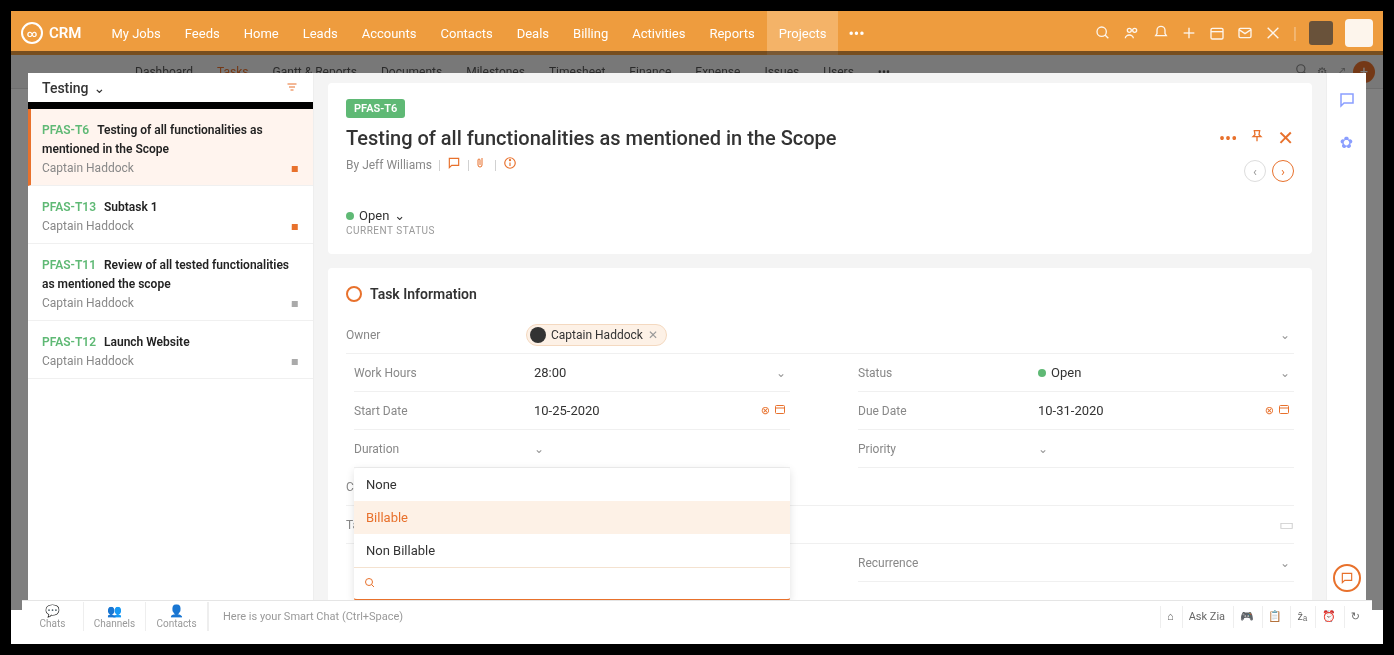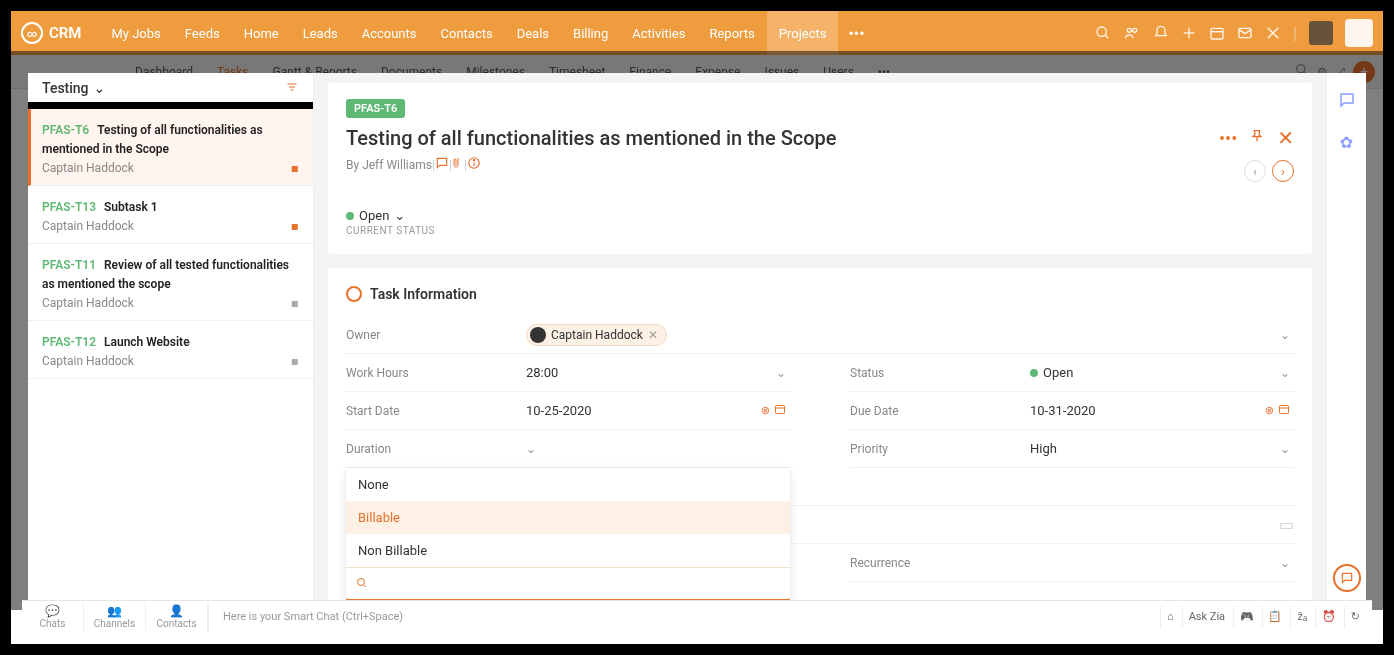--- a/index.html
+++ b/index.html
@@ -49,40 +49,40 @@
 .rightbar .gear-icon { color: #8a9eff; }
 
 .header-card { background: #fff; border-radius: 4px; padding: 14px 18px 0; margin-bottom: 14px; }
 .header-card .badge { display: inline-block; background: #5fb975; color: #fff; padding: 3px 8px; border-radius: 3px; font-size: 11px; font-weight: 600; }
 .header-card .htitle-row { display: flex; justify-content: space-between; align-items: flex-start; margin-top: 8px; }
 .header-card .htitle { font-size: 20px; color: #333; font-weight: 500; }
 .header-card .hactions { display: flex; gap: 12px; align-items: center; }
 .header-card .hactions .dots { color: #e8712c; font-size: 18px; cursor: pointer; }
 .header-card .hactions .icon-generic { color: #e8712c; cursor: pointer; }
 .header-card .hactions .close-x { color: #e8712c; font-size: 20px; cursor: pointer; }
-.header-card .byline { font-size: 12px; color: #888; margin-top: 6px; display: flex; align-items: center; gap: 0; }
+.header-card .byline { font-size: 12px; color: #888; margin-top: 6px; display: flex; align-items: center; gap: 6px; }
 .header-card .byline .sep { color: #ccc; }
 .header-card .byline .meta-icon { color: #e8712c; cursor: pointer; }
 .header-card .pager { display: flex; gap: 6px; }
 .header-card .pager span { width: 22px; height: 22px; border: 1px solid #ddd; border-radius: 50%; display: flex; align-items: center; justify-content: center; font-size: 13px; cursor: pointer; color: #999; }
 .header-card .pager span.active { border-color: #e8712c; color: #e8712c; }
 .header-card .status-block { margin-top: 14px; padding: 12px 0 18px; }
 .header-card .status-val { font-size: 13px; color: #333; display: flex; align-items: center; gap: 5px; cursor: pointer; }
 .header-card .status-val .dot { width: 8px; height: 8px; border-radius: 50%; background: #5fb975; }
 .header-card .status-lbl { font-size: 10px; color: #999; letter-spacing: .5px; margin-top: 2px; }
 
 .info-card { background: #fff; border-radius: 4px; padding: 18px; }
 .info-card .section-title { display: flex; align-items: center; gap: 8px; font-size: 14px; font-weight: 600; color: #333; margin-bottom: 14px; }
 .info-card .section-title .ring { width: 16px; height: 16px; border: 2px solid #e8712c; border-radius: 50%; position: relative; }
 .info-card .section-title .ring::before { content: ''; position: absolute; top: 2px; left: 2px; right: 2px; bottom: 2px; border: 1px solid transparent; }
 .form-row { display: flex; border-bottom: 1px solid #f0f0f0; min-height: 38px; align-items: center; }
 .form-row .flabel { width: 180px; font-size: 12px; color: #888; }
 .form-row .fval { flex: 1; font-size: 13px; color: #333; }
 .form-pair { display: flex; gap: 60px; }
-.form-pair > .pair-col { flex: 1; display: flex; align-items: center; border-bottom: 1px solid #f0f0f0; min-height: 38px; position: relative; }
+.form-pair > .pair-col { flex: 1; display: flex; align-items: center; border-bottom: 1px solid #f0f0f0; min-height: 38px; position: relative; margin-left: 8px; }
 .pair-col .flabel { width: 180px; font-size: 12px; color: #888; }
 .pair-col .fval { flex: 1; font-size: 13px; color: #333; }
 .pair-col .chev { color: #999; font-size: 12px; margin-right: 4px; cursor: pointer; }
 .pair-col .date-icons { display: flex; gap: 4px; align-items: center; margin-right: 4px; }
 .pair-col .date-icons span { font-size: 11px; color: #e8712c; cursor: pointer; }
 .pair-col .date-icons .cal { color: #e8712c; }
 .owner-chip { display: inline-flex; align-items: center; gap: 5px; background: #fdf1e6; border: 1px solid #f4d9c0; border-radius: 12px; padding: 2px 8px 2px 3px; font-size: 12px; }
 .owner-chip .av { width: 16px; height: 16px; border-radius: 50%; background: #333; }
 .owner-chip .x { cursor: pointer; color: #999; }
 .open-dot { display: inline-block; width: 8px; height: 8px; border-radius: 50%; background: #5fb975; margin-right: 5px; }
@@ -376,21 +376,20 @@
                   <div class="dd-item selected">Billable</div>
                   <div class="dd-item">Non Billable</div>
                   <div class="dd-search"><svg width="12" height="12" viewBox="0 0 24 24" fill="none" stroke="currentColor" stroke-width="2">
                       <circle cx="10" cy="10" r="7"></circle>
                       <line x1="20" y1="20" x2="15" y2="15"></line>
                     </svg></div>
                 </div>
             </div>
             <div class="pair-col">
               <div class="flabel">Priority</div>
-              <div class="fval">High</div>
               <span class="chev">⌄</span>
             </div>
           </div>
 
           <div class="form-row">
             <div class="flabel">Completion Percentage</div>
             <div class="fval"></div>
           </div>
 
           <div class="form-row">

